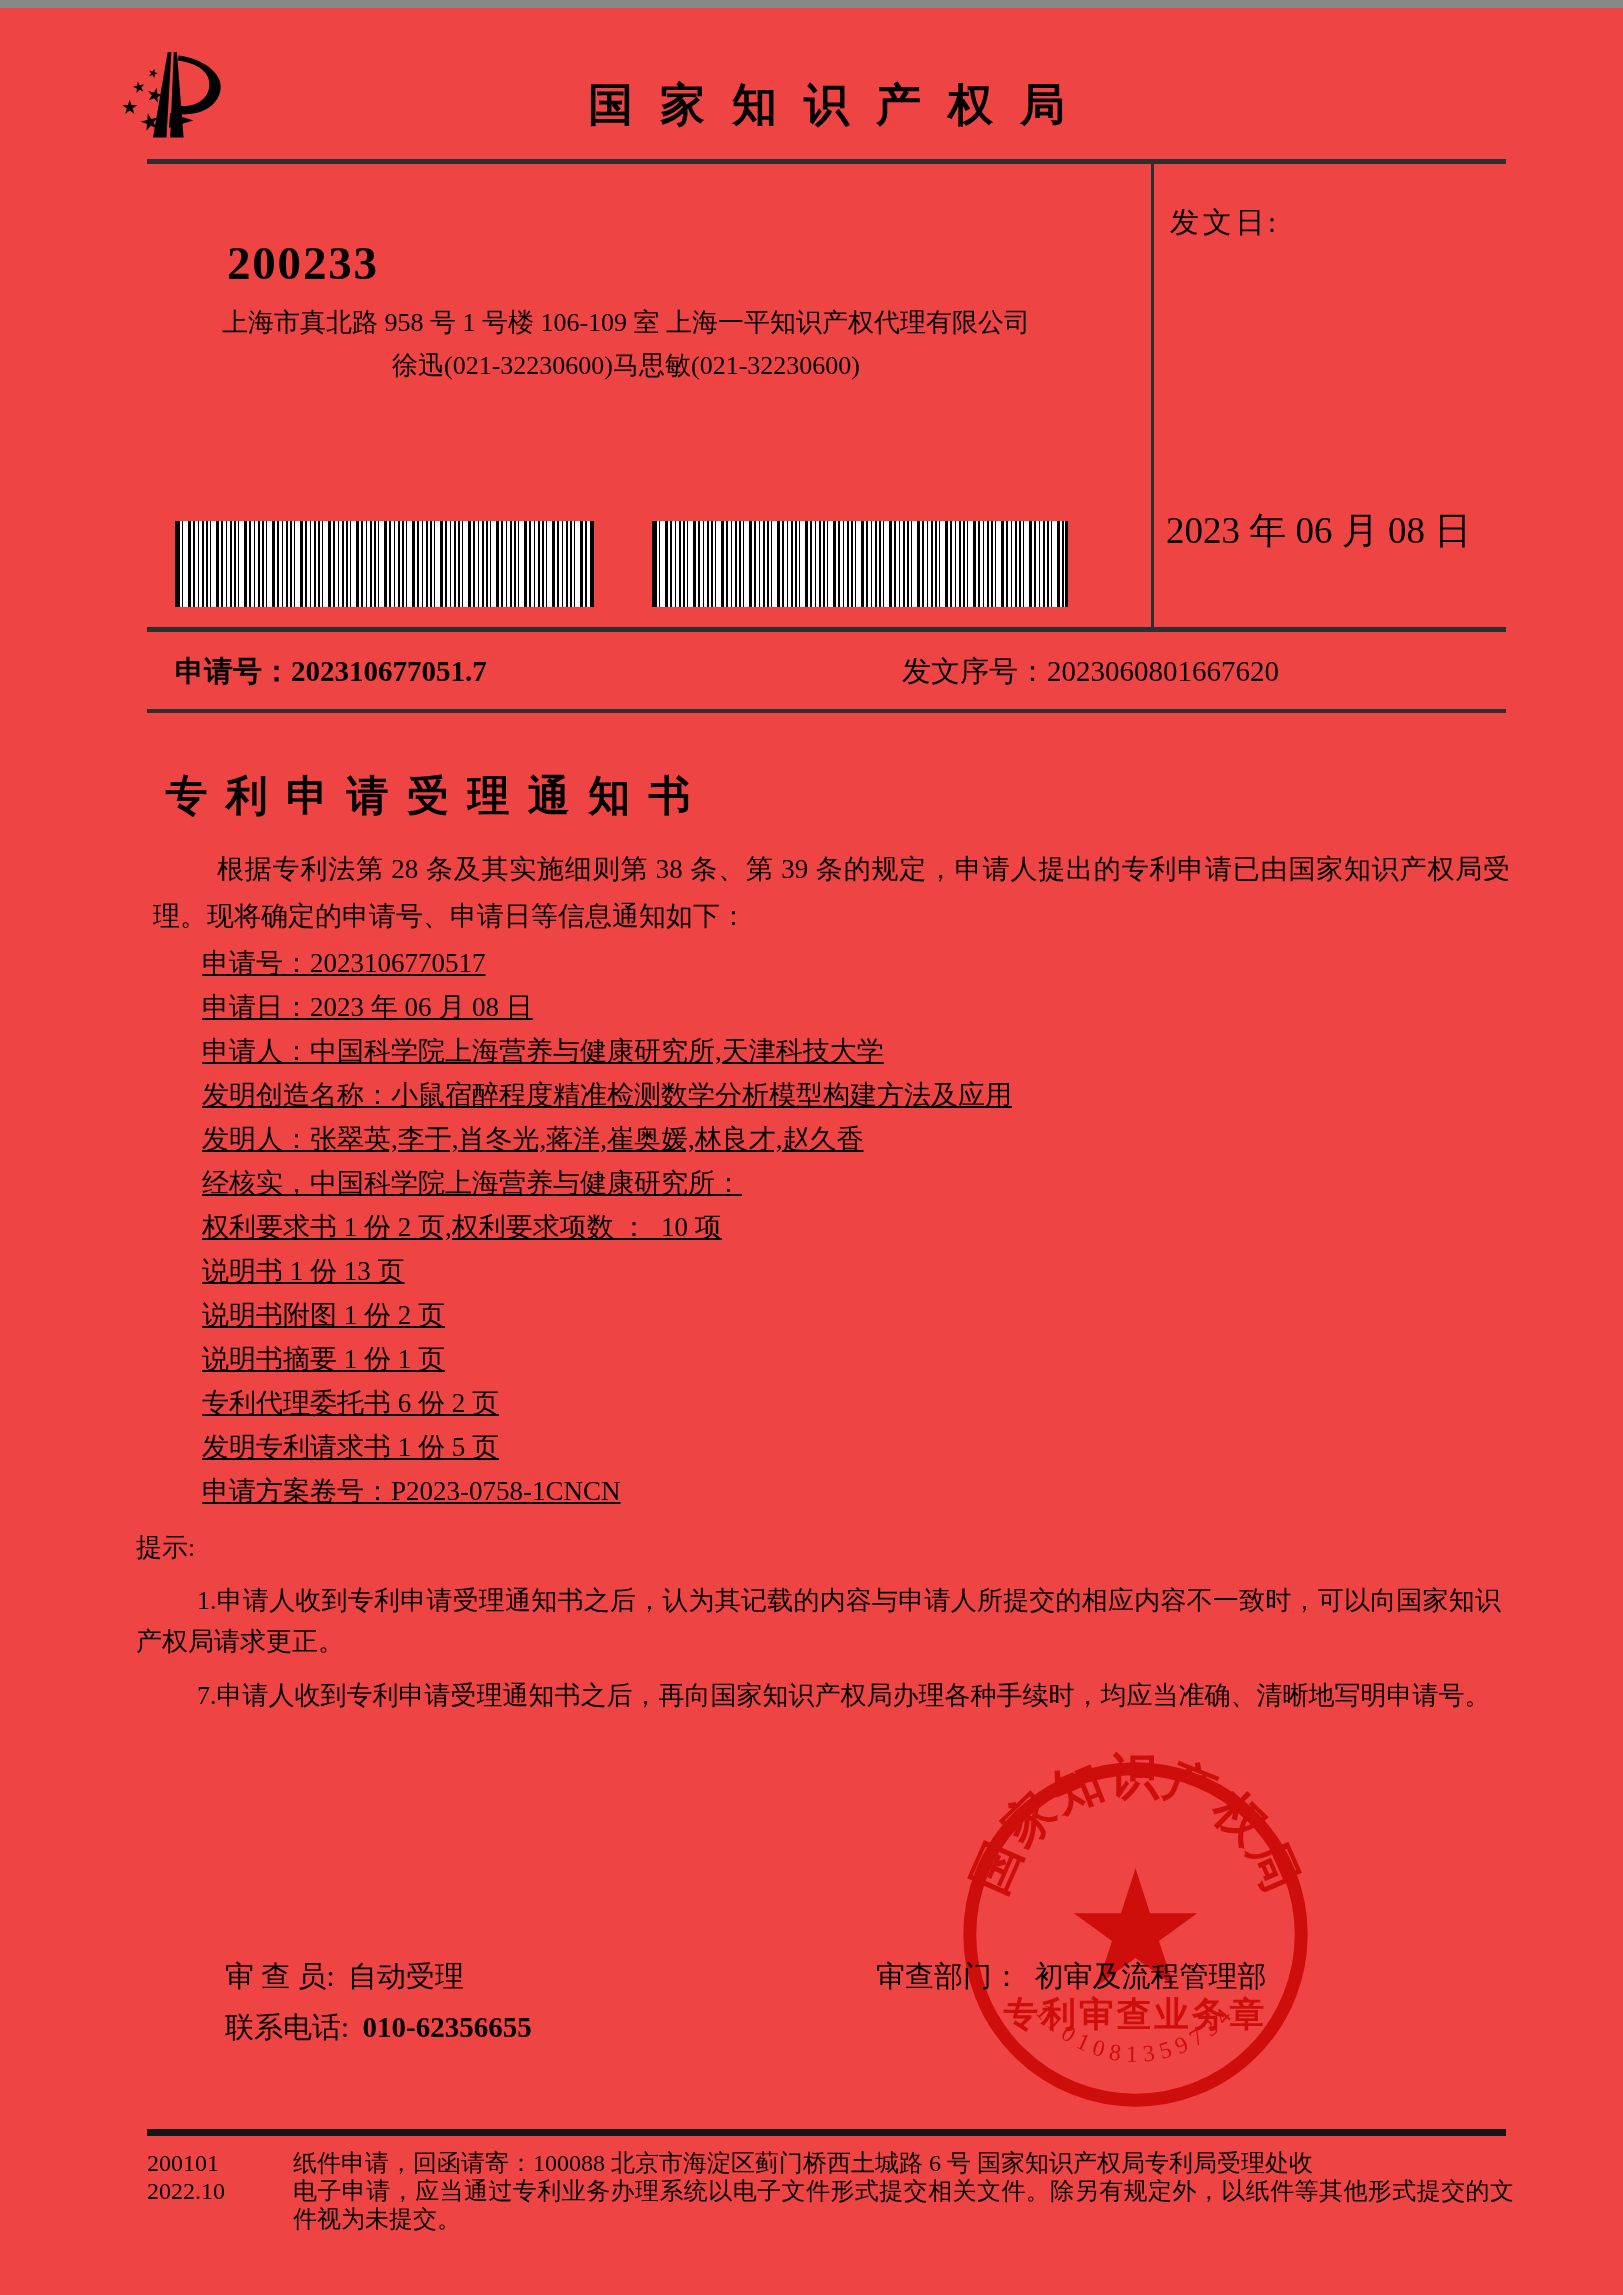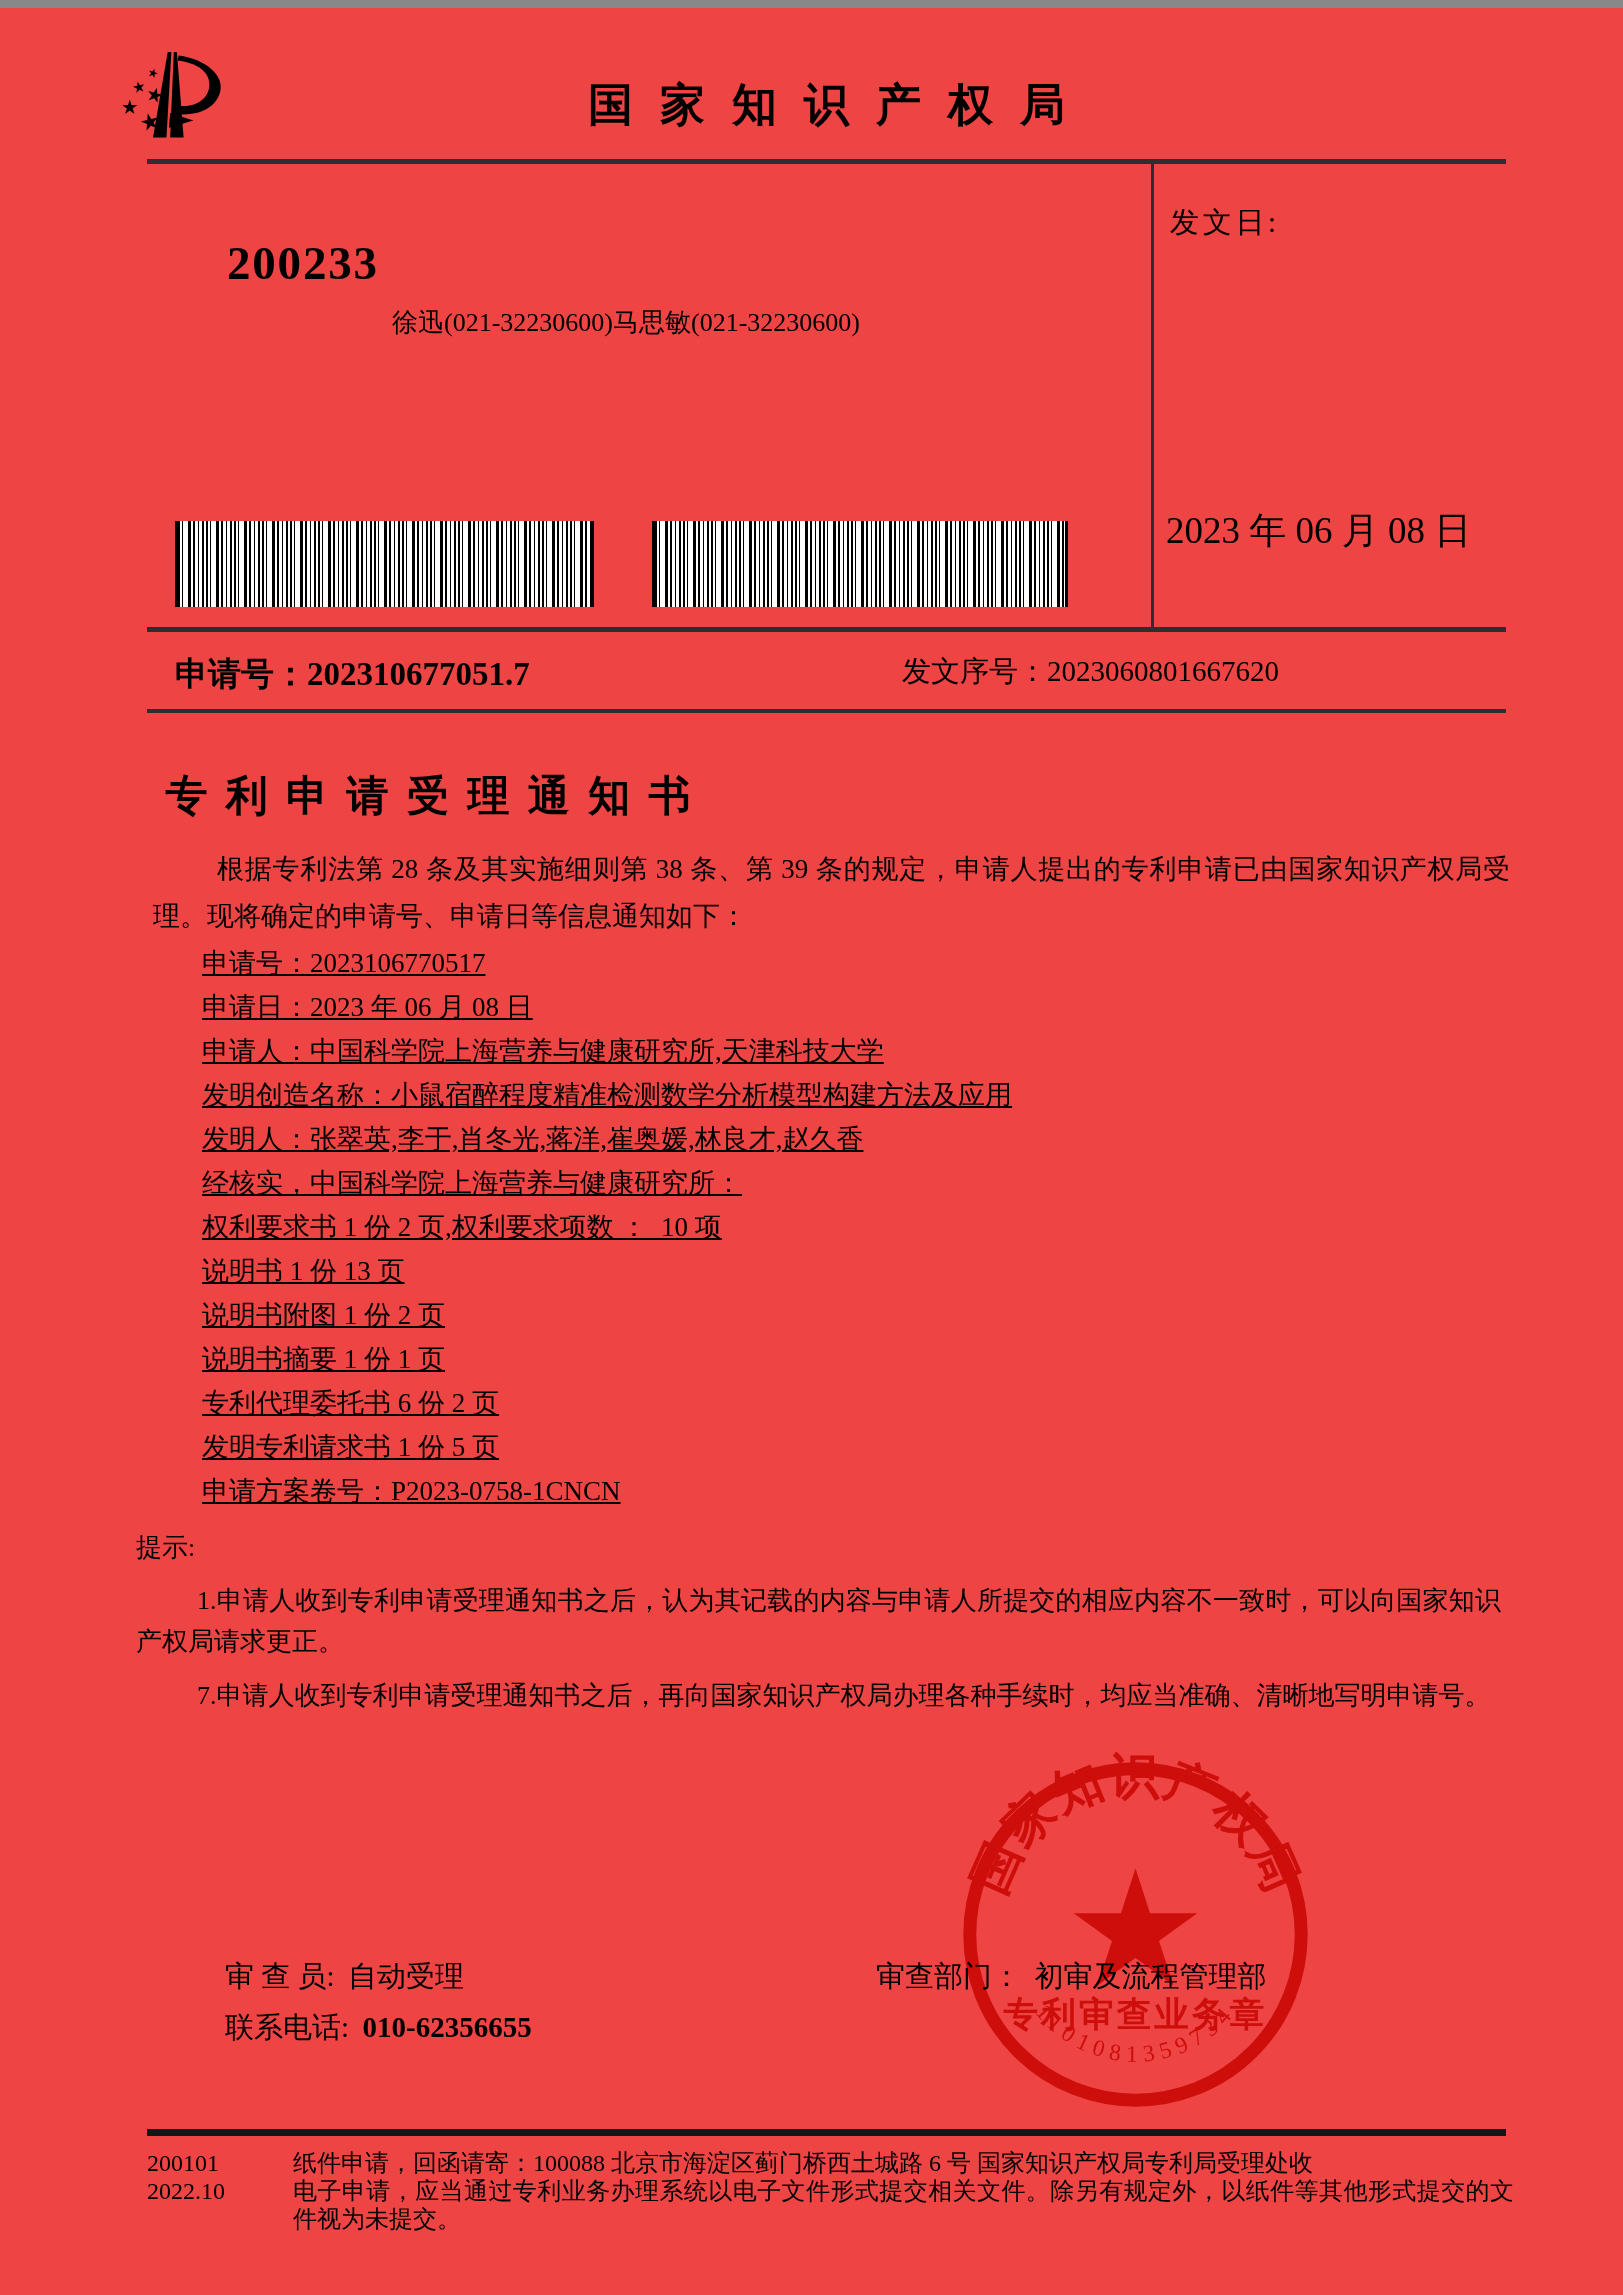--- a/index.html
+++ b/index.html
@@ -36,21 +36,21 @@
       #000 4.3px,#000 5.5px,#fff 5.5px,#fff 9.8px,
       #000 9.8px,#000 13.5px,#fff 13.5px,#fff 15.3px,
       #000 15.3px,#000 16.6px,#fff 16.6px,#fff 19.6px,
       #000 19.6px,#000 21px,#fff 21px,#fff 24.5px,
       #000 24.5px,#000 26px,#fff 26px,#fff 28px);
     border-left:3.1px solid #000;border-right:3.1px solid #000;
   }
   .barcode1{left:175px;width:413px;}
   .barcode2{left:652px;width:410px;}
   .rule-2{left:147px;top:619px;width:1359px;height:4.9px;}
-  .appno{left:175px;top:644px;font-size:33px;font-weight:700;}
+  .appno{left:175px;top:644px;font-size:29px;font-weight:700;}
   .serial{left:902px;top:644px;font-size:29px;}
   .rule-3{left:147px;top:701px;width:1359px;height:3.7px;}
   
   .doc-title{
     left:147px;top:760px;width:1359px;text-align:left;
     font-size:42px;font-weight:700;letter-spacing:18.4px;text-indent:18.4px;white-space:nowrap;
   }
   .intro{left:153px;top:838px;width:1357px;font-size:27px;line-height:47px;text-indent:64px;text-align:justify;}
   .fields{left:202px;top:933px;width:1307px;font-size:27px;line-height:44px;}
   .fields .field-line{white-space:pre;text-decoration:underline;}
@@ -98,20 +98,21 @@
   <div class="abs agency">国家知识产权局</div>
 
   <div class="abs rule rule-header"></div>
   <div class="abs vline"></div>
 
   <div class="abs issue-label">发文日:</div>
   <div class="abs issue-date">2023 年 06 月 08 日</div>
 
   <div class="abs postal">200233</div>
   <div class="abs addr-block">
+    <div>上海市真北路 958 号 1 号楼 106-109 室  上海一平知识产权代理有限公司</div>
     <div>徐迅(021-32230600)马思敏(021-32230600)</div>
   </div>
 
   <div class="abs barcode barcode1"></div>
   <div class="abs barcode barcode2"></div>
   <div class="abs rule rule-2"></div>
 
   <div class="abs appno">申请号：202310677051.7</div>
   <div class="abs serial">发文序号：2023060801667620</div>
   <div class="abs rule rule-3"></div>

